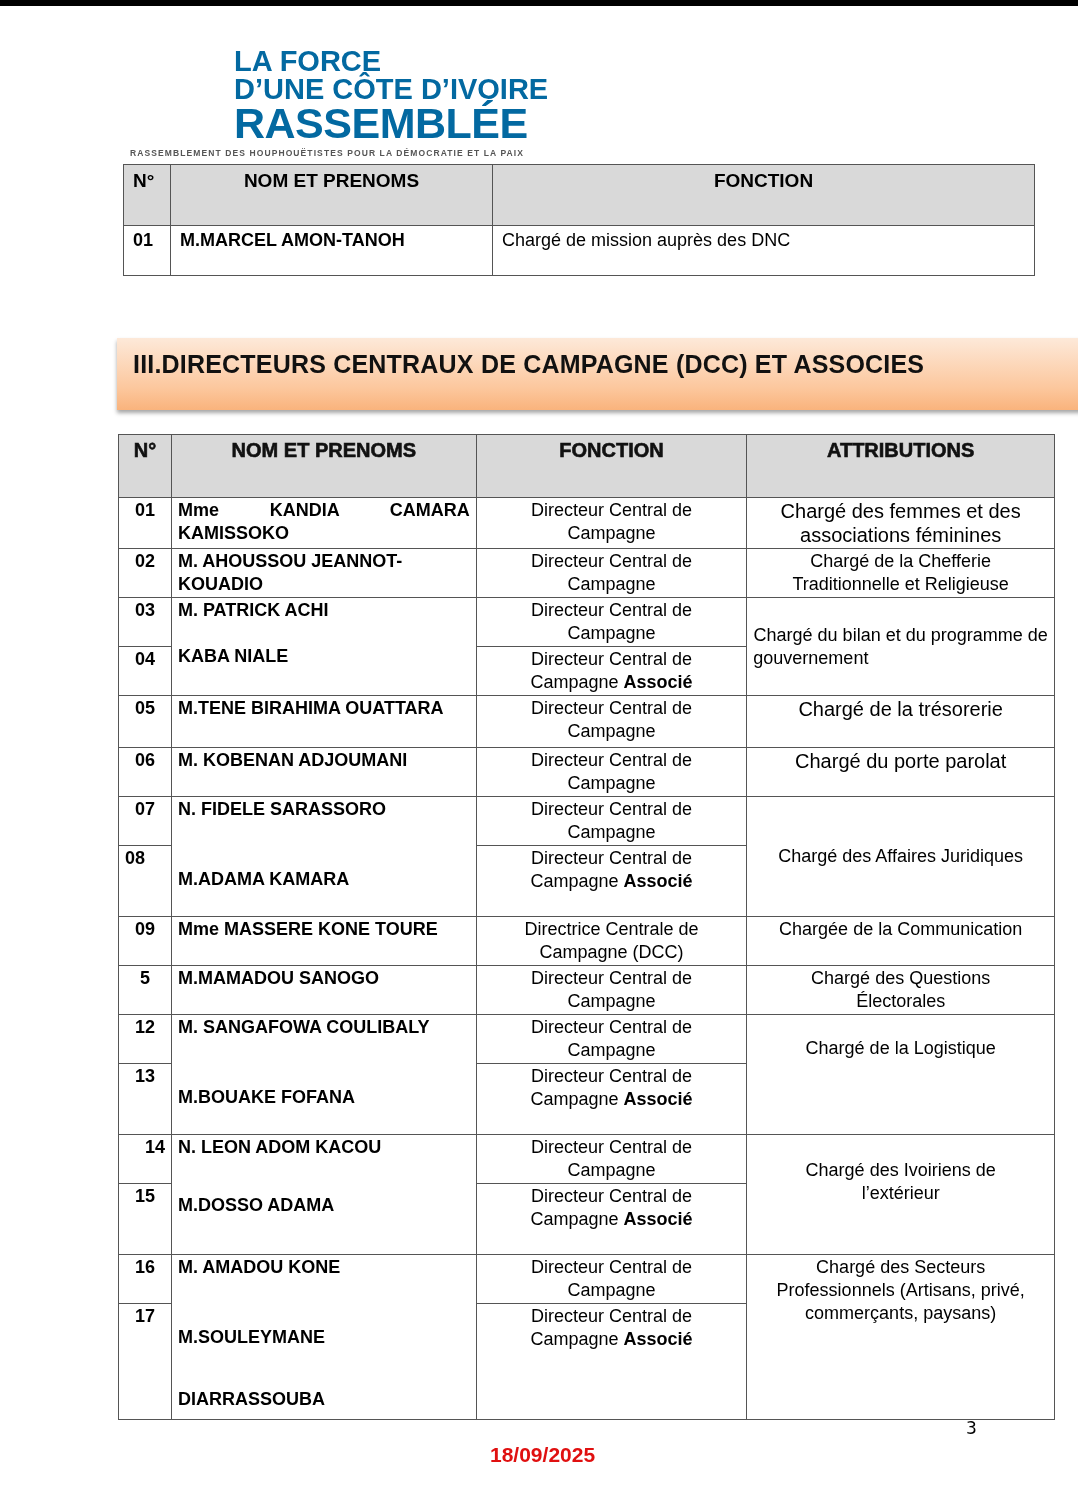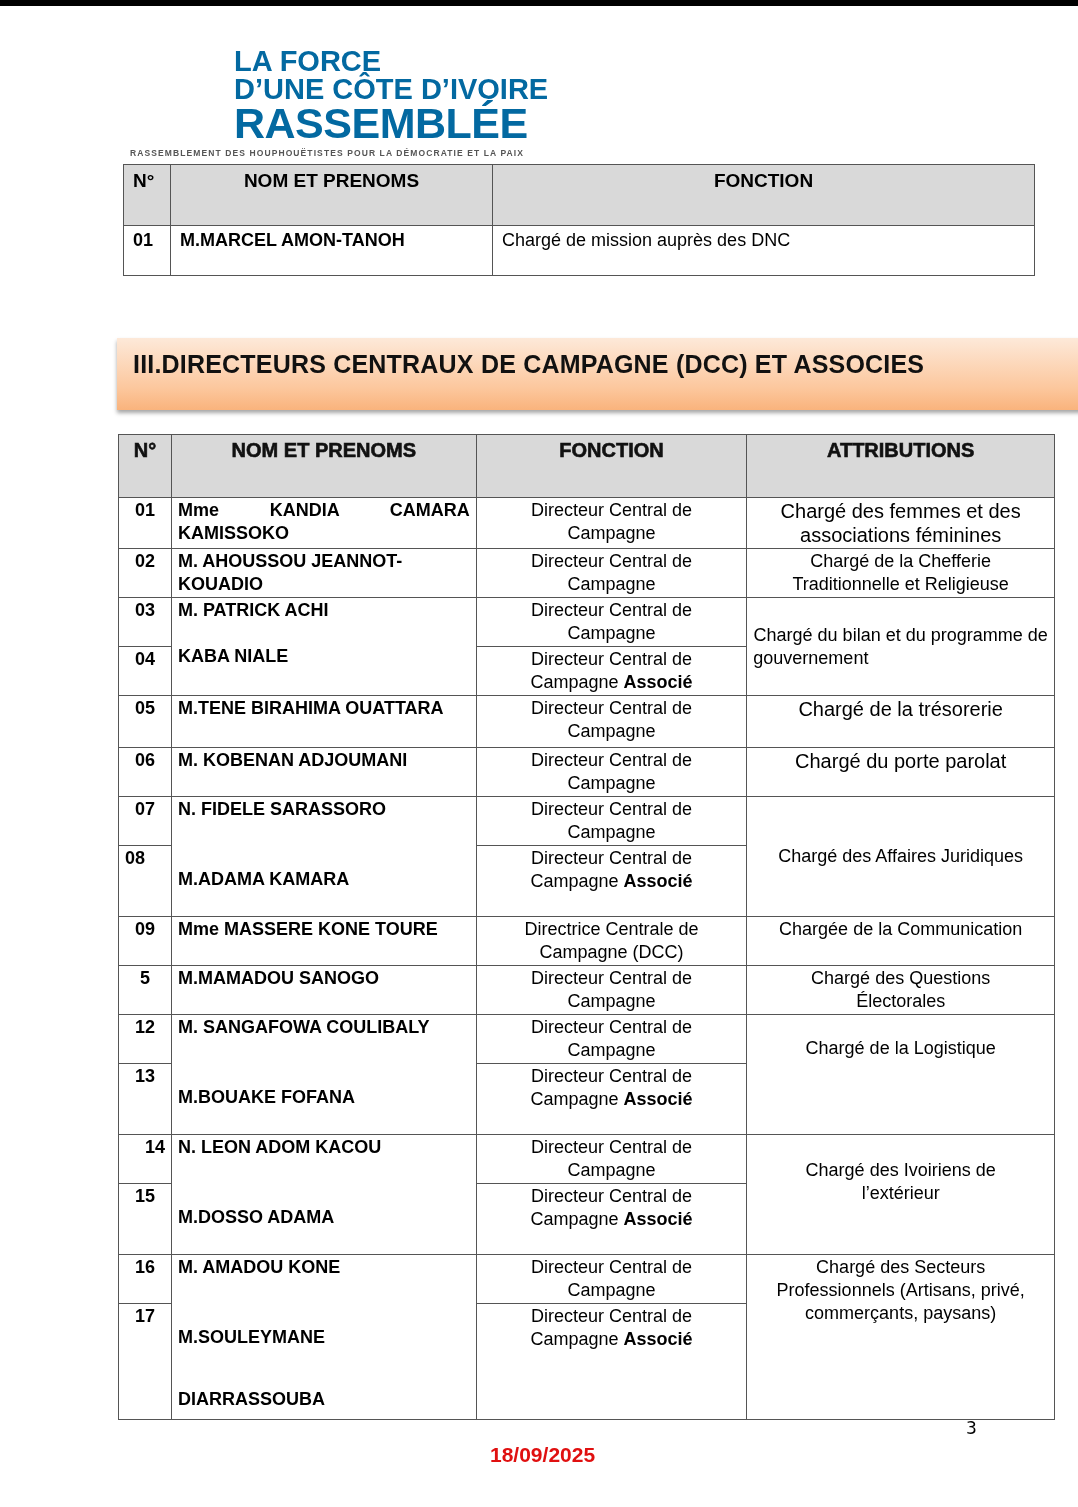--- a/index.html
+++ b/index.html
@@ -173,21 +173,21 @@
   </tr>
   <tr style="height:71px">
     <td class="c-num">13</td>
     <td class="c-fn"><span>Directeur Central de</span><br><span>Campagne</span> <b>Associé</b></td>
   </tr>
 
   <tr style="height:47px">
     <td class="c-num" style="text-align:right">14</td>
     <td class="c-name" rowspan="2">
       <span>N.  LEON ADOM KACOU</span>
-      <span class="nm-second" style="margin-top:47px">M.DOSSO ADAMA</span>
+      <span class="nm-second" style="margin-top:35px">M.DOSSO ADAMA</span>
     </td>
     <td class="c-fn"><span>Directeur Central de</span><br><span>Campagne</span></td>
     <td class="c-attr" rowspan="2" style="padding-top:24px;"><span>Chargé des Ivoiriens de</span><br><span>l’extérieur</span></td>
   </tr>
   <tr style="height:71px">
     <td class="c-num">15</td>
     <td class="c-fn"><span>Directeur Central de</span><br><span>Campagne</span> <b>Associé</b></td>
   </tr>
 
   <tr style="height:47px">

